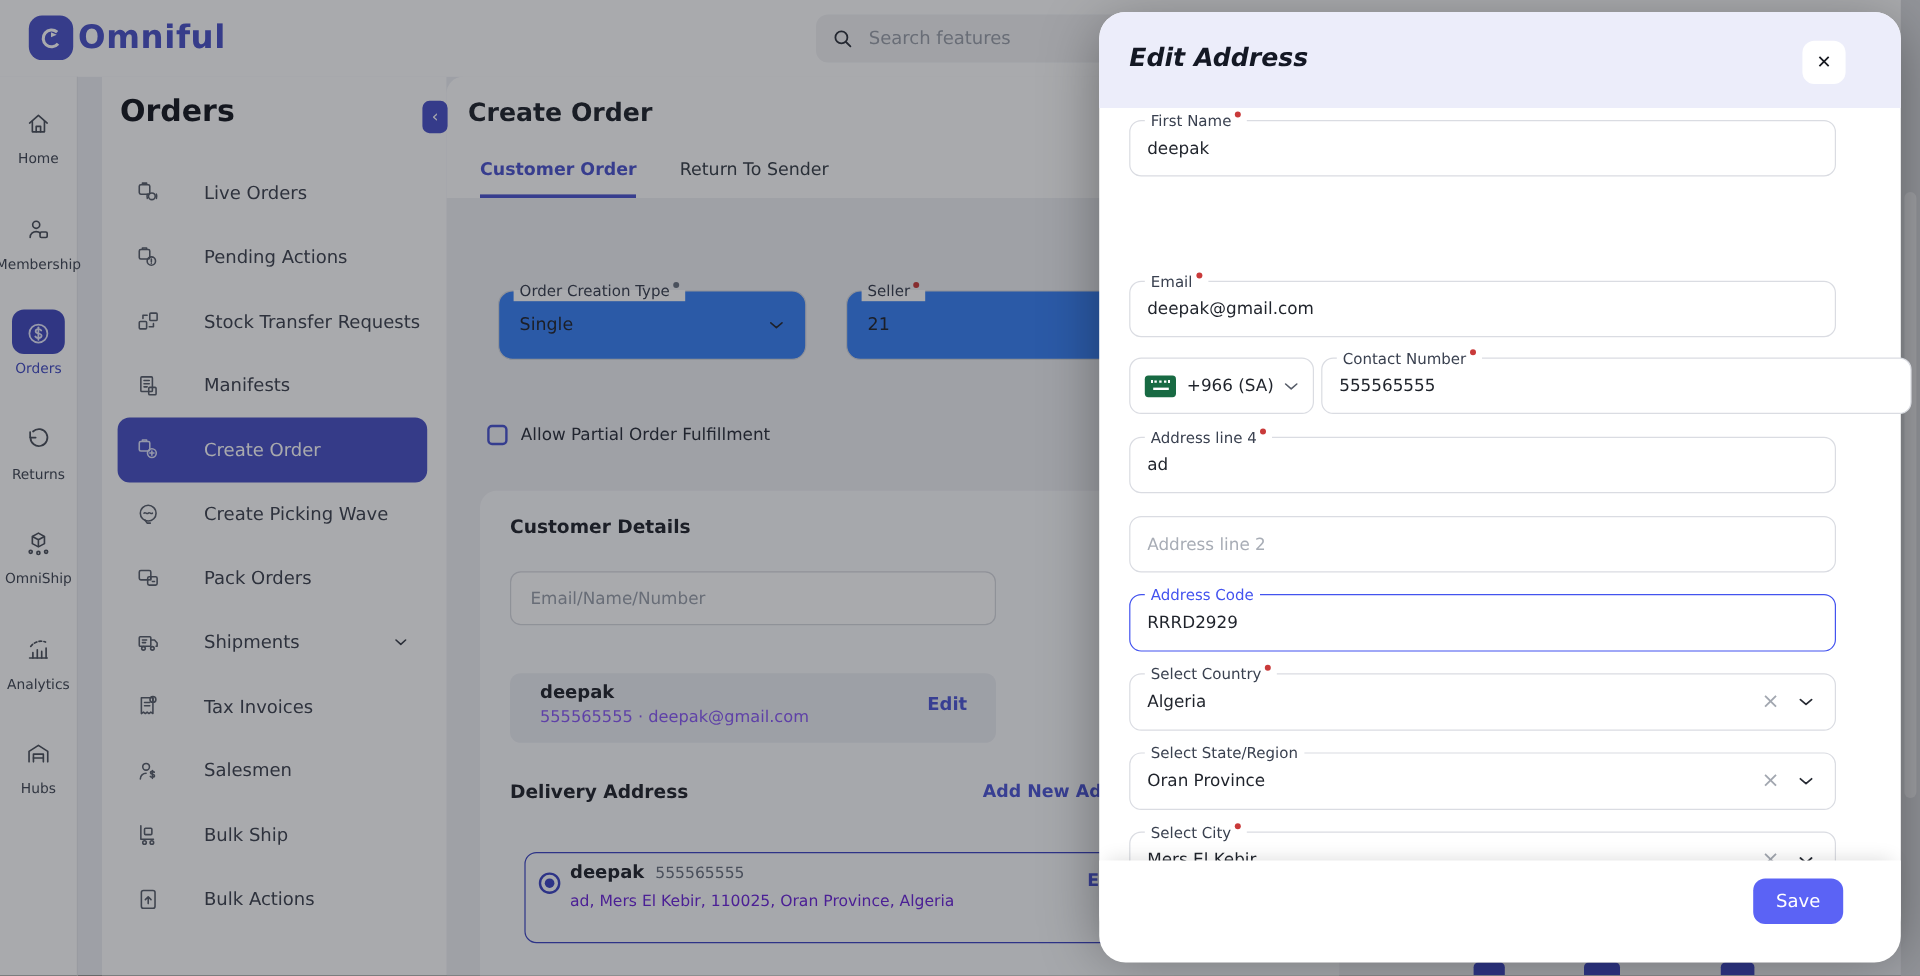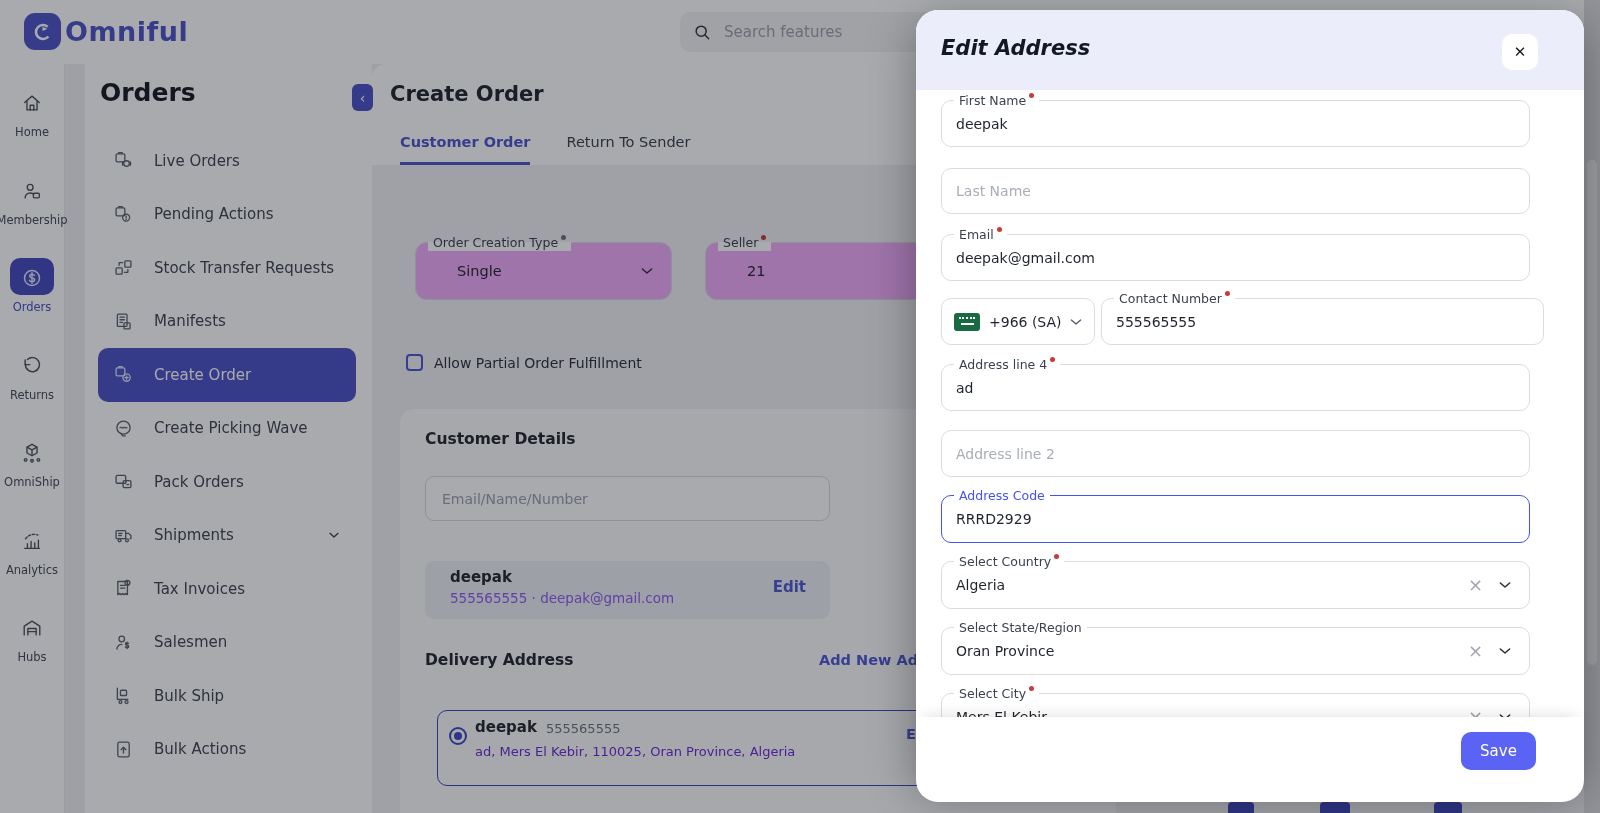--- a/index.html
+++ b/index.html
@@ -21,39 +21,39 @@
   .rail-item .ric{width:22px;height:22px;position:relative;z-index:2;}
   .rail-item .rlabel{font-size:11.5px;color:#434956;z-index:2;}
   .rail-item.active .rlabel{color:#444dc4;}
   .rail-item.active .ric{color:#e4e6fb;}
   .tile{position:absolute;top:11px;left:50%;margin-left:-22px;width:44px;height:37px;background:#424abe;border-radius:10px;z-index:1;}
   .rail-nav{position:absolute;top:8px;left:0;right:0;}
 
   .sidebar{position:absolute;left:85px;top:64px;width:287px;height:749px;background:#ffffff;z-index:1;}
   .sidebar-title{position:absolute;left:15px;top:14px;font-size:25px;font-weight:700;color:#171a22;}
   .snav{position:absolute;left:0;top:70px;right:0;}
-  .sitem{position:relative;height:53.5px;display:flex;align-items:center;padding-left:28px;gap:20px;cursor:pointer;}
+  .sitem{position:relative;height:53.5px;display:flex;align-items:center;padding-left:28px;gap:36px;cursor:pointer;}
   .sitem .sic{width:21px;height:21px;color:#5a606c;flex:0 0 auto;}
   .sitem .slabel{font-size:15px;color:#3f московs;}
   .sitem .slabel{font-size:15px;color:#3f4450;}
   .sitem.active{background:#4a52c5;border-radius:10px;margin:0 16px 0 13px;padding-left:15px;}
   .sitem.active .slabel{color:#ffffff;}
   .sitem.active .sic{color:#dfe2fa;}
   .sitem .chev-end{margin-left:auto;margin-right:30px;color:#3c414b;}
 
   .collapse-btn{position:absolute;left:352px;top:84px;width:21px;height:27px;background:#4a52c8;border-radius:6px;color:#fff;display:flex;align-items:center;justify-content:center;font-size:14px;z-index:2;cursor:pointer;}
 
   .main{position:absolute;left:372px;top:64px;width:1228px;height:749px;background:#ffffff;border-top-left-radius:14px;z-index:1;overflow:hidden;}
   .main-title{position:absolute;left:18px;top:18px;font-size:21px;font-weight:600;color:#20242d;}
   .tabs{position:absolute;left:28px;top:70px;display:flex;gap:36px;}
   .tab{font-size:14.5px;color:#394049;padding-bottom:12px;cursor:pointer;}
   .tab.active{color:#4d55cf;font-weight:600;border-bottom:3px solid #4d55cf;}
   .main-content{position:absolute;left:0;top:101px;width:1228px;height:648px;background:#f0f1f5;}
 
-  .ofield{position:absolute;background:#f0abfc;border:1px solid #d7d9df;border-radius:12px;padding-left:24px;}
+  .ofield{position:absolute;background:#3b82f6;border:1px solid #d7d9df;border-radius:12px;}
   .ofield > .flabel{position:absolute;top:-9px;left:12px;font-size:12.5px;color:#3a4150;background:#fff;padding:0 5px;display:flex;gap:3px;line-height:17px;white-space:nowrap;}
   .ofield input{border:0;outline:0;background:transparent;width:100%;height:100%;padding:0 17px;font-size:14.5px;color:#23262e;border-radius:12px;}
   .ofield input::placeholder{color:#a8adb6;}
   .grad-label > .flabel{background:linear-gradient(#f0f1f5 46%,#ffffff 46%);}
   .req{width:5px;height:5px;border-radius:50%;background:#c93a3a;margin-top:1px;}
   .req.dark{background:#6a7280;}
   .chev{position:absolute;right:16px;top:50%;margin-top:-8px;width:16px;height:16px;color:#262a33;}
   .clear-x{position:absolute;right:46px;top:50%;margin-top:-12px;font-size:18px;color:#a2a7b0;line-height:24px;cursor:pointer;}
 
   .check{position:absolute;width:17px;height:17px;border:2px solid #4a55d0;border-radius:4px;cursor:pointer;}
@@ -419,23 +419,20 @@
     </div>
 
     <div class="dfield" style="top:90px;">
       <label class="flabel">
           <span>First Name</span>
           <i class="req"></i>
         </label>
       <input value="deepak" style="">
     </div>
 
-    <div class="dfield" style="top:158px;height:46px;">
-      <input placeholder="Last Name" style="">
-    </div>
 
     <div class="dfield" style="top:224px;">
       <label class="flabel">
           <span>Email</span>
           <i class="req"></i>
         </label>
       <input value="deepak@gmail.com" style="">
     </div>
 
     <div class="dfield" style="top:288px;width:154px;">
@@ -445,21 +442,21 @@
             <i class="f2"></i>
           </span>
         <span class="pval">+966 (SA)</span>
       </div>
       <span class="chev" style="right:10px;color:#565c68;">
           <svg viewBox="0 0 24 24" fill="none" stroke="currentColor" stroke-width="2" stroke-linecap="round" stroke-linejoin="round">
             <path d="M5 9l7 6 7-6"></path>
           </svg>
         </span>
     </div>
-    <div class="dfield" style="top:288px;left:185px;width:443px;">
+    <div class="dfield" style="top:288px;left:185px;width:492px;">
       <label class="flabel">
           <span>Contact Number</span>
           <i class="req"></i>
         </label>
       <input value="555565555" style="">
     </div>
 
     <div class="dfield" style="top:354px;">
       <label class="flabel">
           <span>Address line 4</span>

